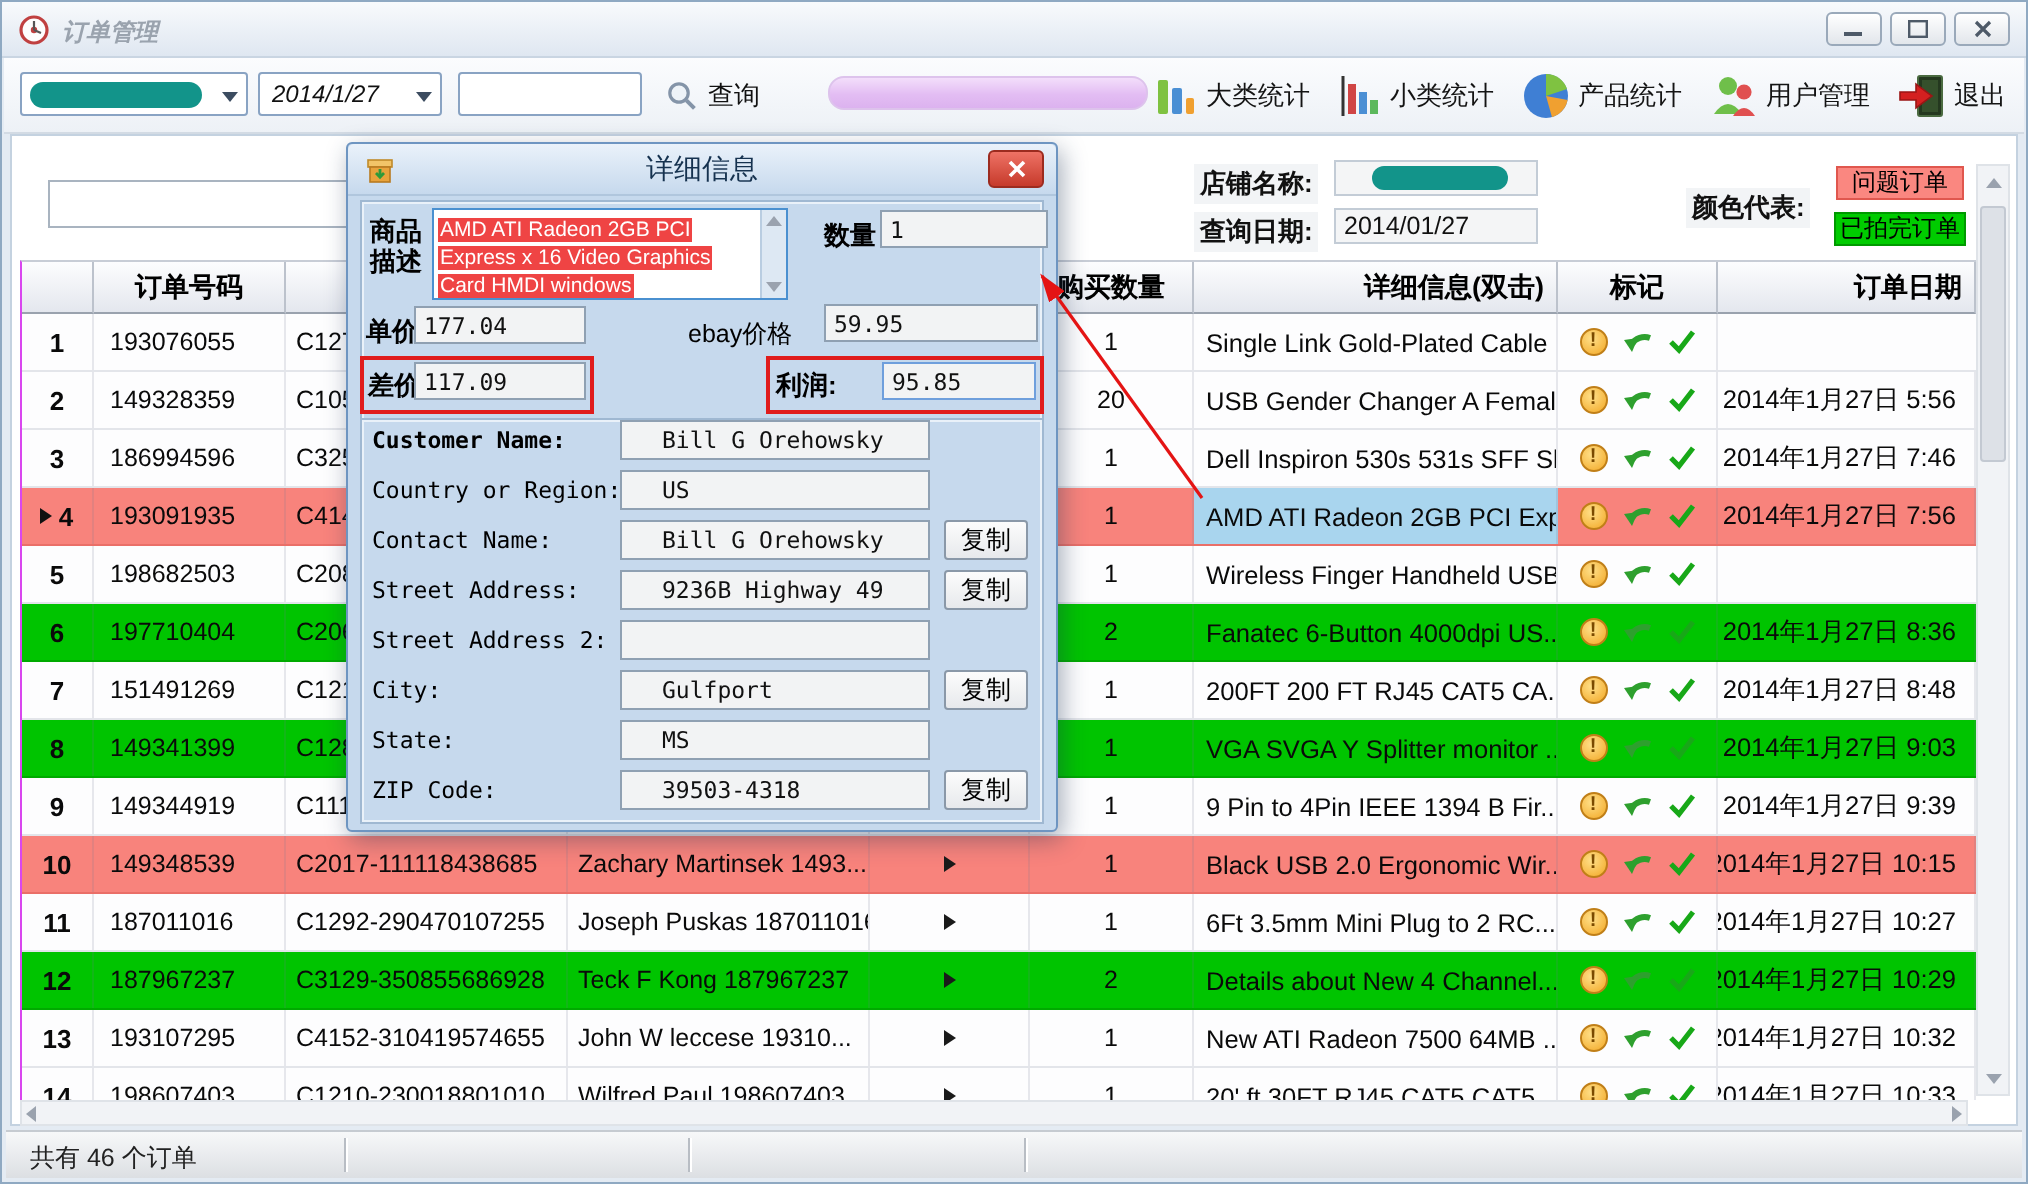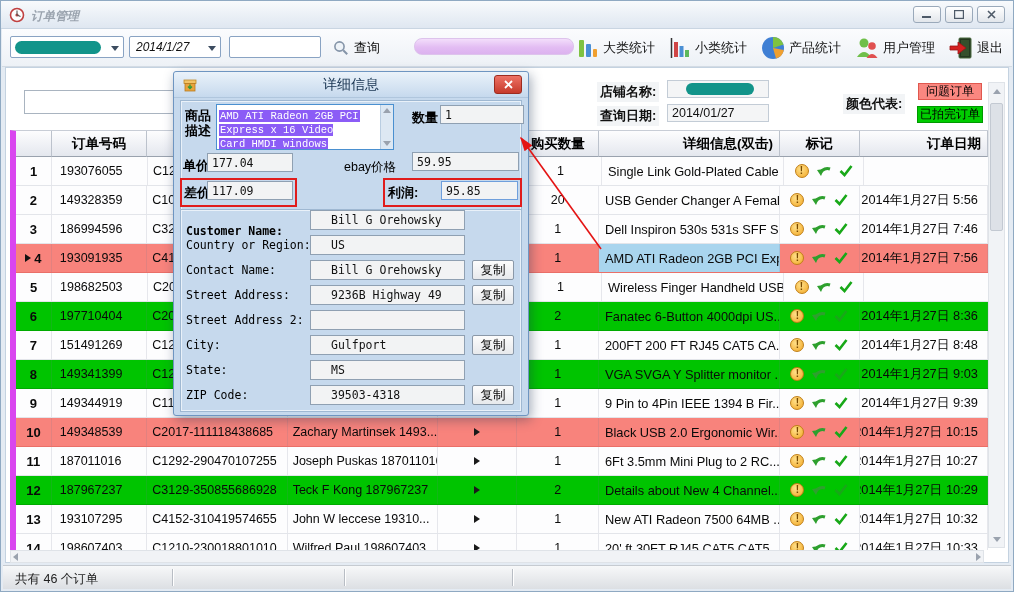--- a/index.html
+++ b/index.html
@@ -36,21 +36,21 @@
 .main { position:absolute; top:66px; left:4px; right:4px; bottom:28px; background:#ffffff; border:1px solid #c4d2e0; }
 #top-search { position:absolute; left:18px; top:22px; width:150px; height:24px; background:#fff; border:1px solid #a9b4c0; }
 .info-label { position:absolute; font-size:13px; font-weight:bold; color:#111; background:#f2f4f6; padding:1px 3px; }
 .info-field { position:absolute; width:102px; height:18px; background:#f4f5f6; border:1px solid #c3ccd6; font-size:12.5px; padding:1px 4px; color:#111; }
 .badge { position:absolute; height:17px; font-size:12px; color:#000; display:flex; align-items:center; justify-content:center; }
 #badge-problem { left:912px; top:15px; width:64px; background:#fa8780; border:1px solid #e0574e; }
 #badge-done { left:911px; top:38px; width:66px; background:#00cc00; border:1px solid #009900; }
 
 
 .table { position:absolute; left:4px; top:62px; width:978px; height:420px; overflow:hidden;
-  border-left:6px solid #d946ef; border-top:1px solid #c8cdd6; }
+  border-left:1px solid #d946ef; border-top:1px solid #c8cdd6; }
 .thead { display:flex; height:26px; }
 .th { border-right:1px solid #bcc2cc; border-bottom:1px solid #9aa2ae; display:flex; align-items:center;
   justify-content:center; font-weight:bold; font-size:13.5px; color:#000;
   background:linear-gradient(#fdfdfe,#e4e7ee); white-space:nowrap; overflow:hidden; }
 .th6,.th8 { justify-content:flex-end; padding-right:6px; }
 .tr { display:flex; height:29px; border-bottom:1px solid #e3e5ea; background:#fdfdfe; }
 .tr.pink { background:#f8837c; border-bottom-color:#ea6f68; }
 .tr.green { background:#00c400; border-bottom-color:#00aa00; }
 .td { font-size:12.5px; color:#0a0a0a; display:flex; align-items:center;
   border-right:1px solid rgba(110,120,140,.16); height:100%; overflow:hidden; white-space:nowrap; }
@@ -98,21 +98,21 @@
   border:1px solid #9fb8d2; box-shadow:inset 0 0 0 1px #e9f1f9; }
 .dlg-divider { position:absolute; left:7px; top:137px; width:340px; height:2px;
   border-top:1px solid #9fb8d2; border-bottom:1px solid #e9f1f9; }
 .zh-label { position:absolute; font-size:13px; font-weight:bold; color:#000; white-space:nowrap; }
 .zh-label-normal { position:absolute; font-size:12.5px; color:#000; white-space:nowrap; }
 .dlg-field { position:absolute; height:19px; background:#f2f3f4; border:1px solid #8fa0b2;
   font-family:"DejaVu Sans Mono",monospace; font-size:11.5px; color:#111; padding:2px 4px; white-space:nowrap; overflow:hidden; }
 .desc-box { position:absolute; left:42px; top:32px; width:178px; height:46px; background:#fff;
   border:1px solid #4a90d0; padding:2px 15px 2px 2px; overflow:hidden; }
 .desc-line { height:14px; line-height:14px; }
-.desc-line span { background:#8b5cf6; color:#fff; font-family:Liberation Mono, monospace; font-size:10.5px; padding:0 1px; }
+.desc-line span { background:#ef4444; color:#fff; font-family:Liberation Sans, sans-serif; font-size:10.5px; padding:0 1px; }
 .desc-scroll { position:absolute; right:0; top:0; bottom:0; width:13px; background:#dde8f3;
   border-left:1px solid #b9cde1; display:flex; flex-direction:column; justify-content:space-between; align-items:center; padding:3px 0; }
 .redbox { position:absolute; border:2px solid #e01c1c; }
 .a-label { position:absolute; left:12px; font-family:"DejaVu Sans Mono",monospace; font-size:11.5px; color:#000; white-space:nowrap; }
 .a-label.b { font-weight:bold; }
 .a-field { position:absolute; left:136px; width:155px; height:20px; background:#f2f3f4; border:1px solid #8fa0b2;
   font-family:"DejaVu Sans Mono",monospace; font-size:11.5px; padding:2px 20px; color:#111; white-space:nowrap; overflow:hidden; }
 .copy-btn { position:absolute; left:298px; width:42px; height:20px; border:1px solid #8a98a8; border-radius:2px;
   background:linear-gradient(#fcfcfc,#e7e9ec); font-size:12.5px; color:#000; display:flex; align-items:center; justify-content:center; }
 
@@ -614,21 +614,21 @@
     <div class="dlg-field" style="left:238px; top:80px; width:107px;">59.95</div>
 
     <div class="redbox" style="left:6px; top:106px; width:117px; height:29px;"></div>
     <div class="zh-label" style="left:10px; top:112px;">差价</div>
     <div class="dlg-field" style="left:33px; top:109px; width:86px;">117.09</div>
     <div class="redbox" style="left:209px; top:106px; width:139px; height:29px;"></div>
     <div class="zh-label" style="left:214px; top:112px;">利润:</div>
     <div class="dlg-field" style="left:267px; top:109px; width:77px; border-color:#6f9fdc;">95.85</div>
 
     <div id="addr">
-        <div class="a-label b" style="top:152px">Customer Name:</div>
+        <div class="a-label b" style="top:141px">Customer Name:</div>
         <div class="a-field" style="top:138px">Bill G Orehowsky</div>
         <div class="a-label" style="top:166px">Country or Region:</div>
         <div class="a-field" style="top:163px">US</div>
         <div class="a-label" style="top:191px">Contact Name:</div>
         <div class="a-field" style="top:188px">Bill G Orehowsky</div>
         <div class="copy-btn" style="top:188px">复制</div>
         <div class="a-label" style="top:216px">Street Address:</div>
         <div class="a-field" style="top:213px">9236B Highway 49</div>
         <div class="copy-btn" style="top:213px">复制</div>
         <div class="a-label" style="top:241px">Street Address 2:</div>

